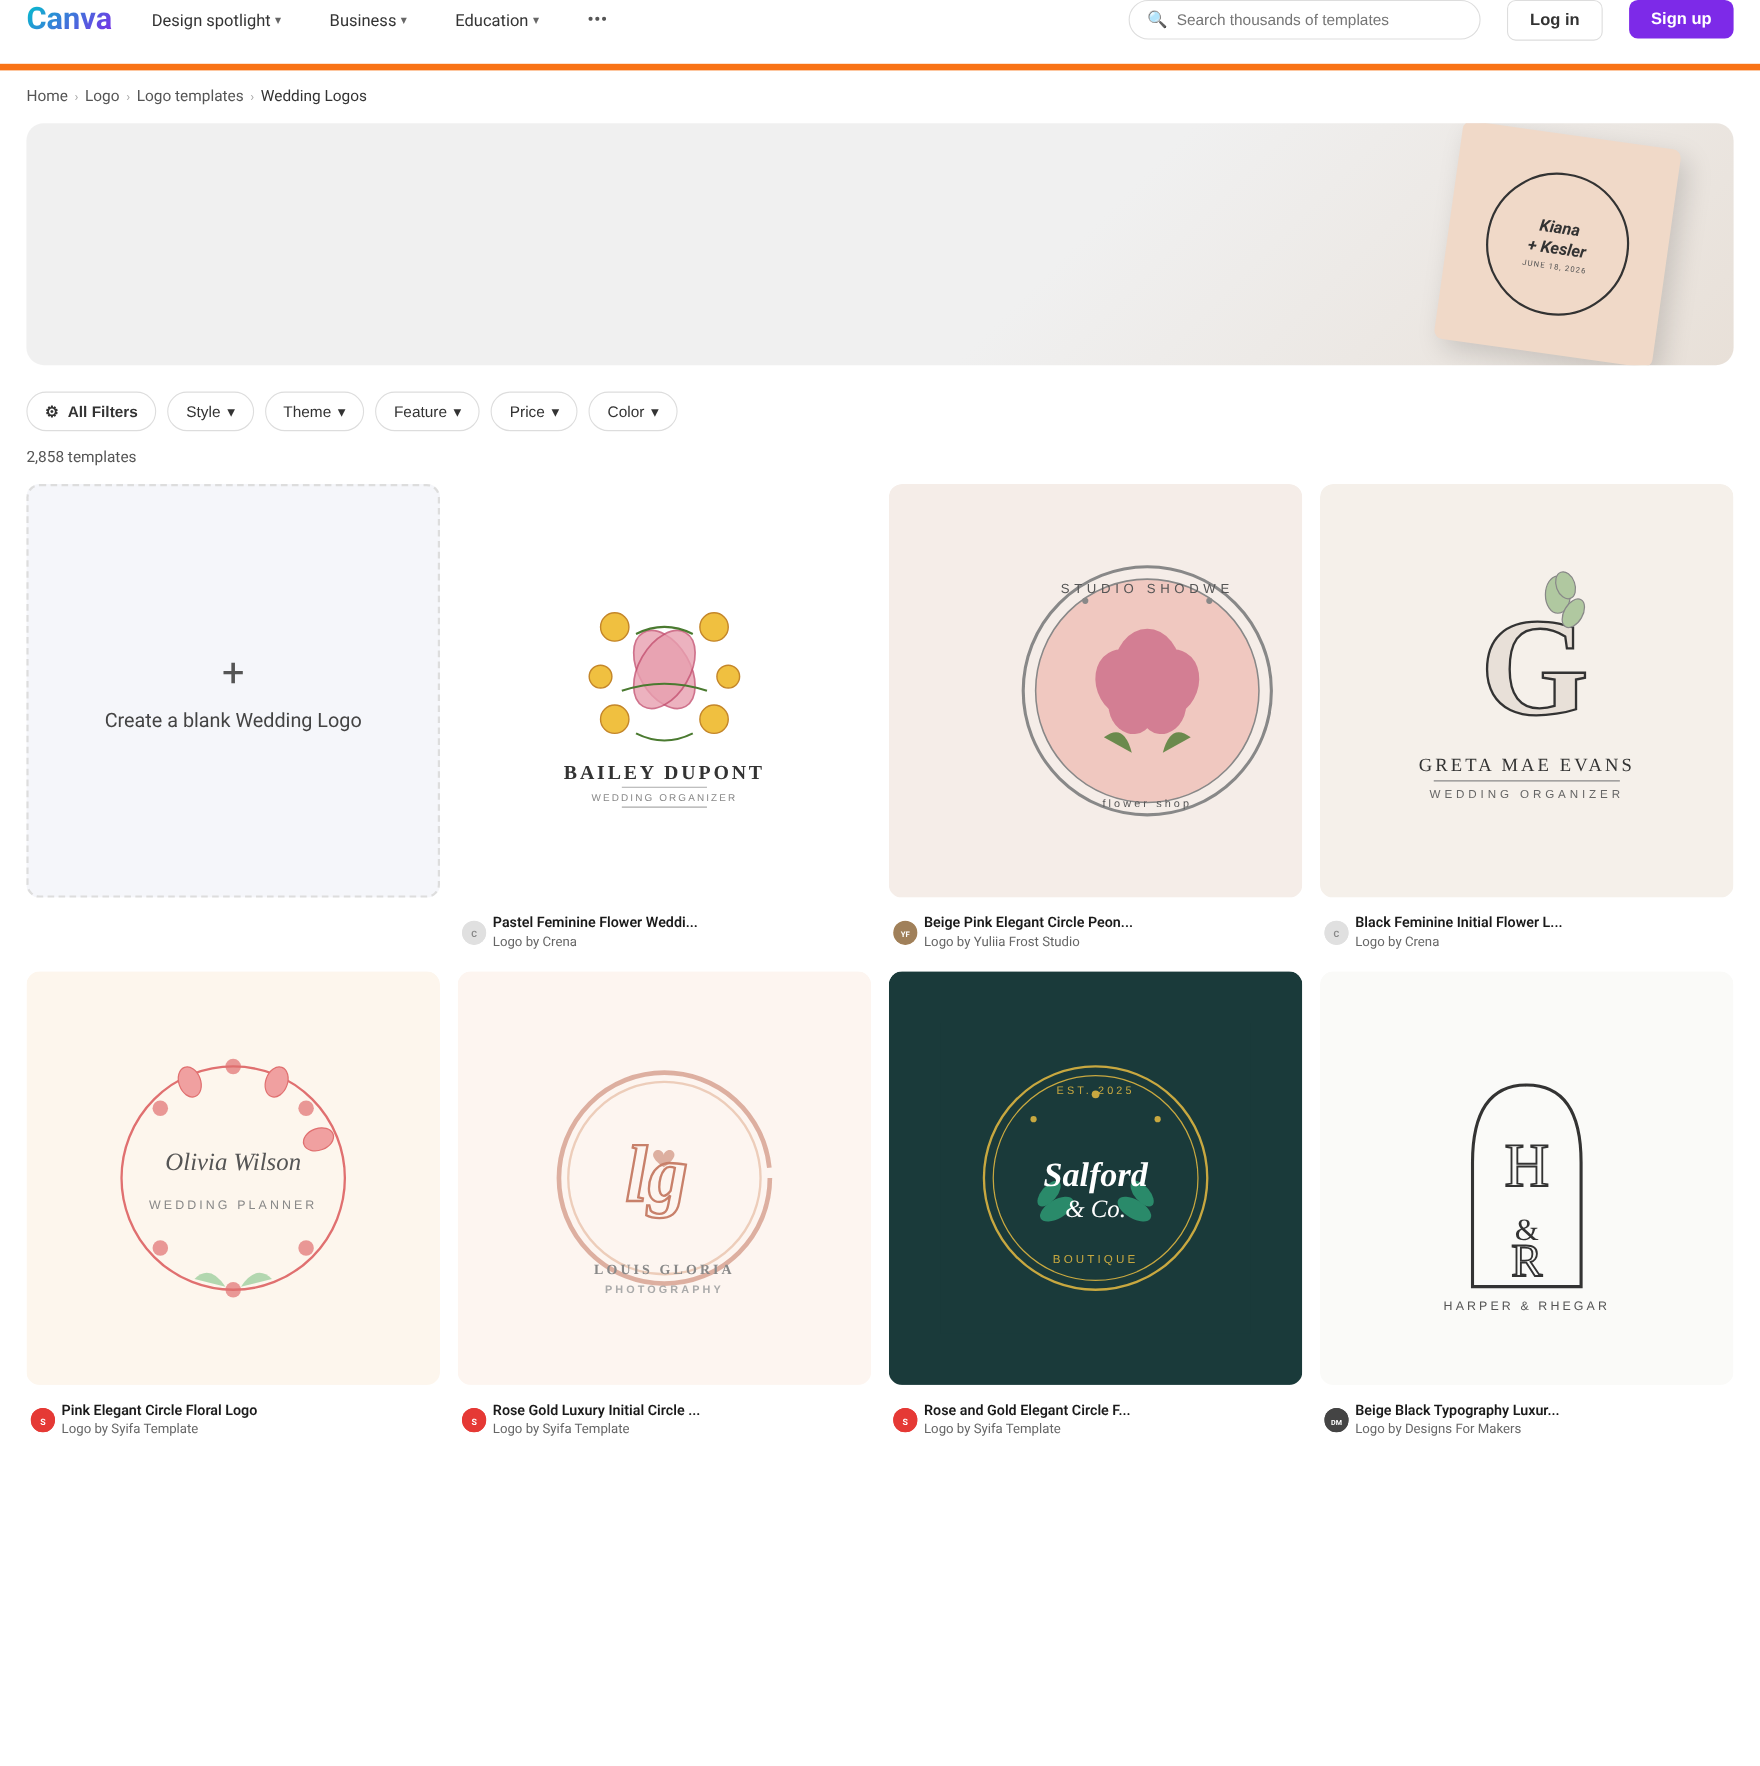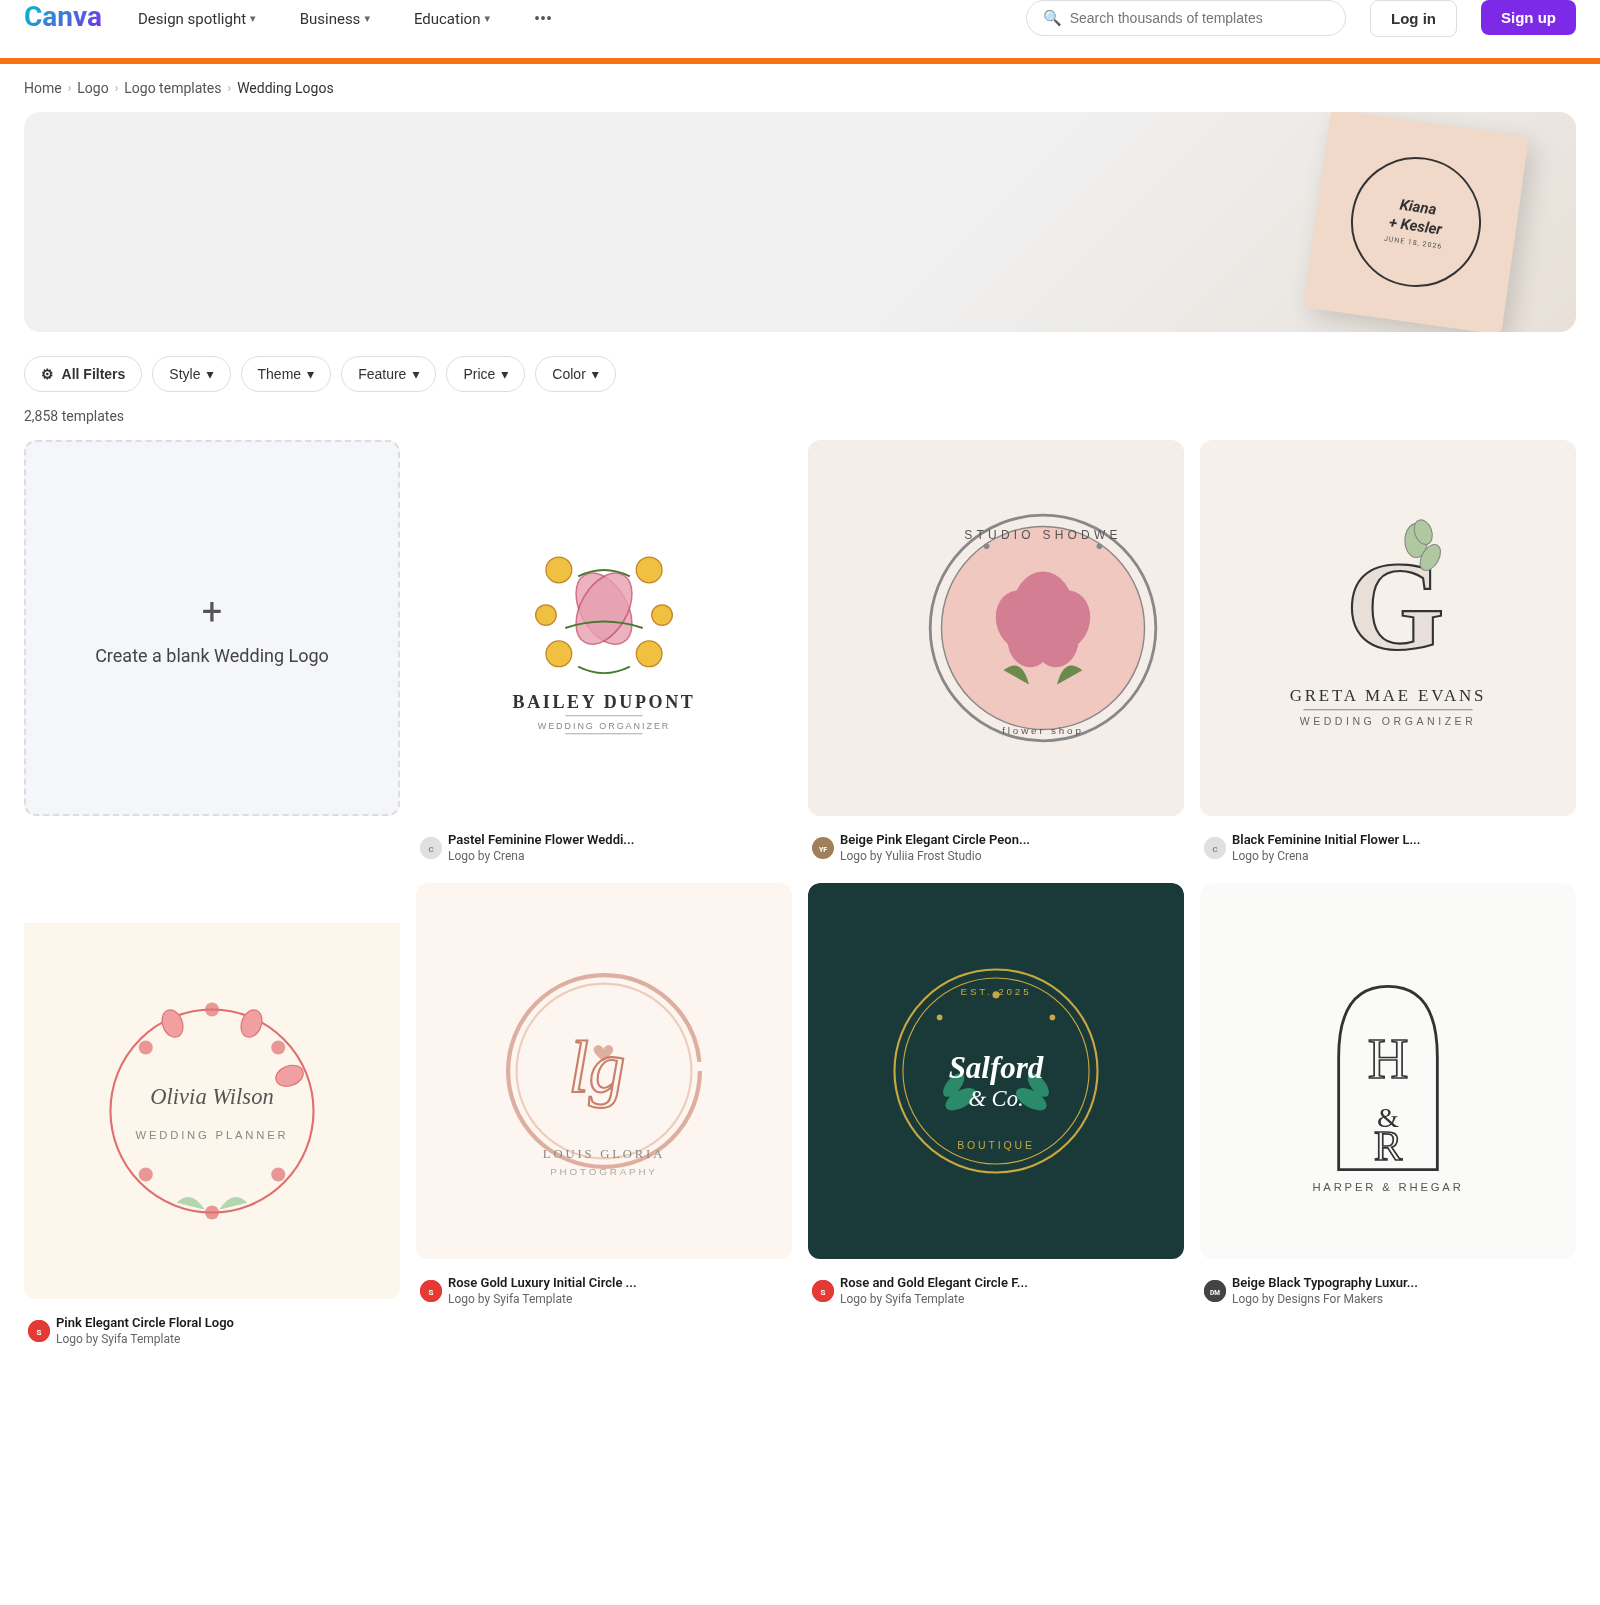--- a/index.html
+++ b/index.html
@@ -287,29 +287,29 @@
       align-items: center;
       justify-content: center;
     }
     .thumb-olivia {
       background: #fdf6ed;
       width: 100%;
       height: 100%;
       display: flex;
       align-items: center;
       justify-content: center;
-      margin-top: 40px;
     }
     .thumb-rose-gold {
       background: #fdf5f0;
       width: 100%;
       height: 100%;
       display: flex;
       align-items: center;
       justify-content: center;
+      font-weight: bold;
     }
     .thumb-salford {
       background: #1a3a3a;
       width: 100%;
       height: 100%;
       display: flex;
       align-items: center;
       justify-content: center;
     }
     .thumb-harper {

